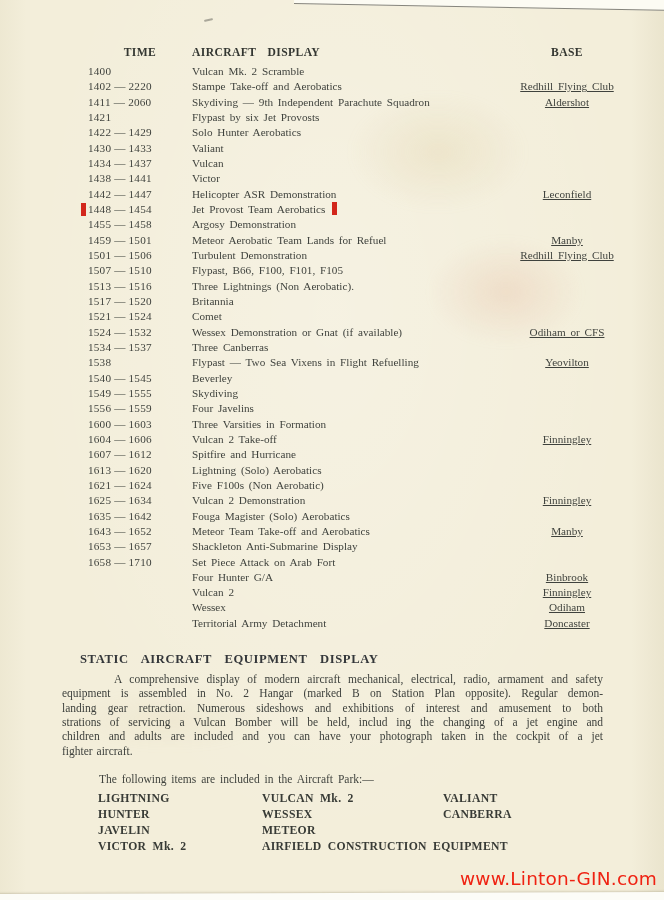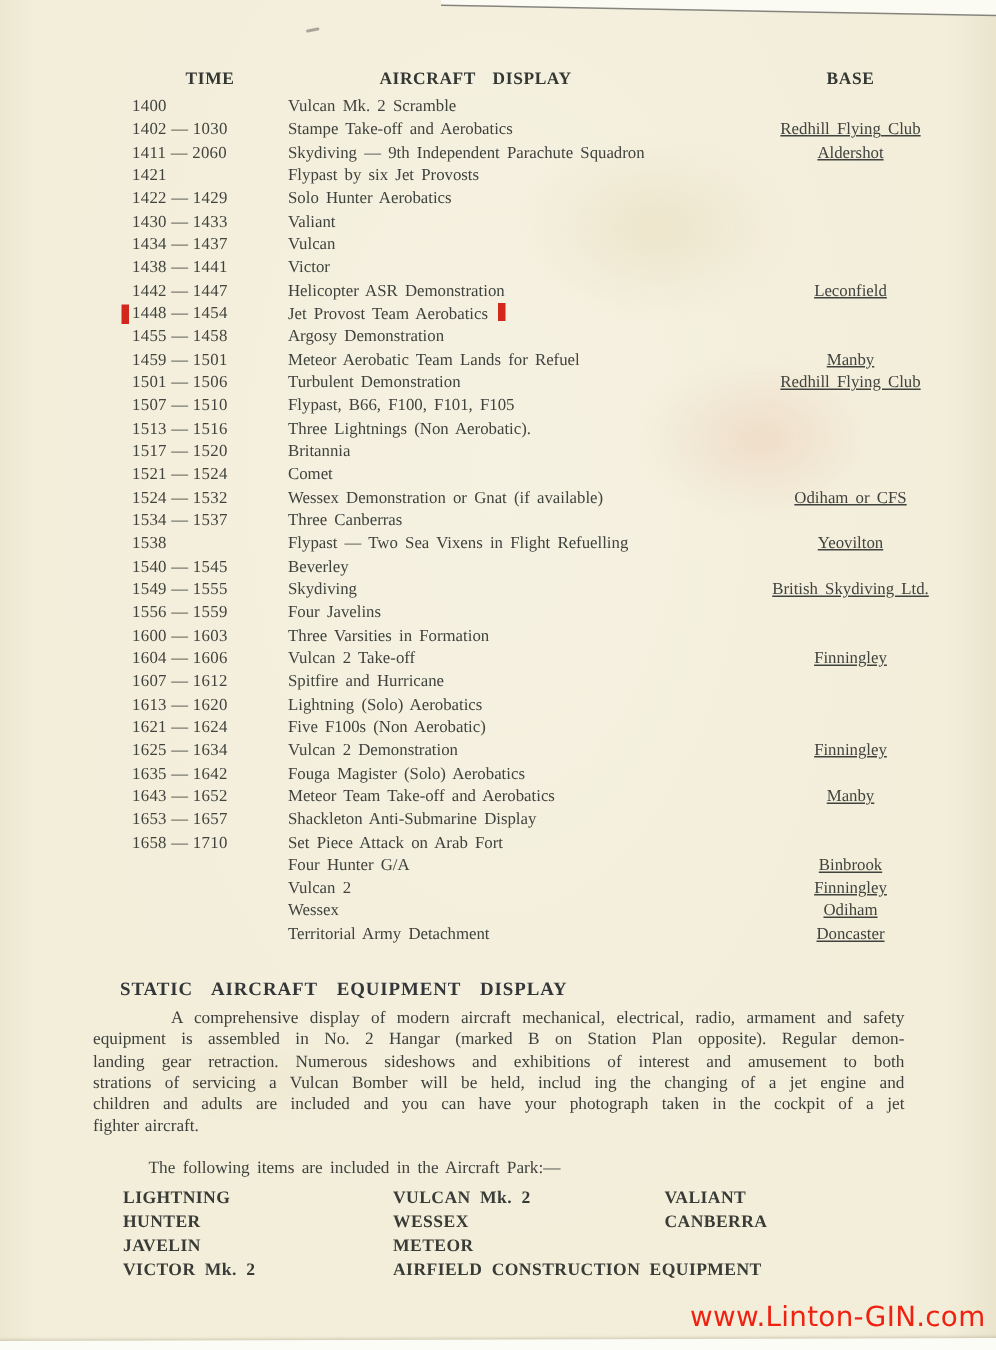--- a/index.html
+++ b/index.html
@@ -37,21 +37,21 @@
          background:radial-gradient(ellipse, rgba(212,188,130,0.20), transparent 70%); filter:blur(4px); }
   .sm2 { left:428px; top:238px; width:155px; height:108px;
          background:radial-gradient(ellipse, rgba(226,176,148,0.28), transparent 70%); filter:blur(5px); }
   .sm3 { left:70px;  top:690px; width:200px; height:60px;
          background:radial-gradient(ellipse, rgba(210,195,150,0.12), transparent 70%); filter:blur(5px); }
 
   
   .thead { position:absolute; left:0; top:46px; width:664px; height:16px;
            font-weight:bold; font-size:11.6px; color:#343732; letter-spacing:0.4px; }
   .h-time { position:absolute; left:88px;  width:104px; text-align:center; }
-  .h-disp { position:absolute; left:192px; width:250px; text-align:center; word-spacing:8px; }
+  .h-disp { position:absolute; left:192px; width:250px; word-spacing:8px; }
   .h-base { position:absolute; left:470px; width:194px; text-align:center; }
 
   #rows { position:absolute; left:0; top:64px; width:664px; }
   .row  { position:relative; height:15.33px; line-height:15.33px; font-size:11.2px; }
   .c-time { position:absolute; left:88px; width:110px; white-space:nowrap; letter-spacing:0.2px; }
   .c-disp { position:absolute; left:192px; width:300px; white-space:nowrap; word-spacing:2px; }
   .c-base { position:absolute; left:470px; width:194px; text-align:center; white-space:nowrap; word-spacing:2px;text-decoration:underline; }
 
   .red-bar { display:inline-block; width:4.5px; height:12.5px; background:#d2271c; }
   .red-bar-left  { position:absolute; left:-7px; top:1.5px; }
@@ -69,21 +69,21 @@
   .pline.first { text-indent:52px; }
   .pline.last  { text-align-last:left; }
 
   .intro { position:absolute; left:62px; top:773px; width:541px;
            font-size:11.5px; text-indent:37px; word-spacing:2px; white-space:nowrap; }
 
   #park { position:absolute; left:62px; top:791px; width:580px;
           font-weight:bold; font-size:11.7px; color:#383b36; letter-spacing:0.3px; }
   .prow { position:relative; height:16.1px; line-height:16.1px; }
   .pc   { position:absolute; white-space:nowrap; word-spacing:3px; }
-  .pc0 { left:20px; } .pc1 { left:200px; } .pc2 { left:381px; }
+  .pc0 { left:36px; } .pc1 { left:200px; } .pc2 { left:381px; }
 
   .watermark {
     position:absolute; right:7px; bottom:11px;
     font-family:"DejaVu Sans","Liberation Sans",sans-serif;
     font-size:18.5px; color:#ef2212; letter-spacing:0.2px;
   }
 </style>
 </head>
 <body>
 
@@ -101,21 +101,21 @@
     <span class="h-base">BASE</span>
   </div>
 
   <div id="rows">
       <div class="row">
         <span class="c-time">1400</span>
         <span class="c-disp">Vulcan Mk. 2 Scramble</span>
         <span class="c-base"></span>
       </div>
       <div class="row">
-        <span class="c-time">1402 — 1030</span>
+        <span class="c-time">1402 — 2220</span>
         <span class="c-disp">Stampe Take-off and Aerobatics</span>
         <span class="c-base">Redhill Flying Club</span>
       </div>
       <div class="row">
         <span class="c-time">1411 — 2060</span>
         <span class="c-disp">Skydiving — 9th Independent Parachute Squadron</span>
         <span class="c-base">Aldershot</span>
       </div>
       <div class="row">
         <span class="c-time">1421</span>
@@ -203,21 +203,20 @@
         <span class="c-base">Yeovilton</span>
       </div>
       <div class="row">
         <span class="c-time">1540 — 1545</span>
         <span class="c-disp">Beverley</span>
         <span class="c-base"></span>
       </div>
       <div class="row">
         <span class="c-time">1549 — 1555</span>
         <span class="c-disp">Skydiving</span>
-        <span class="c-base">British Skydiving Ltd.</span>
       </div>
       <div class="row">
         <span class="c-time">1556 — 1559</span>
         <span class="c-disp">Four Javelins</span>
         <span class="c-base"></span>
       </div>
       <div class="row">
         <span class="c-time">1600 — 1603</span>
         <span class="c-disp">Three Varsities in Formation</span>
         <span class="c-base"></span>

